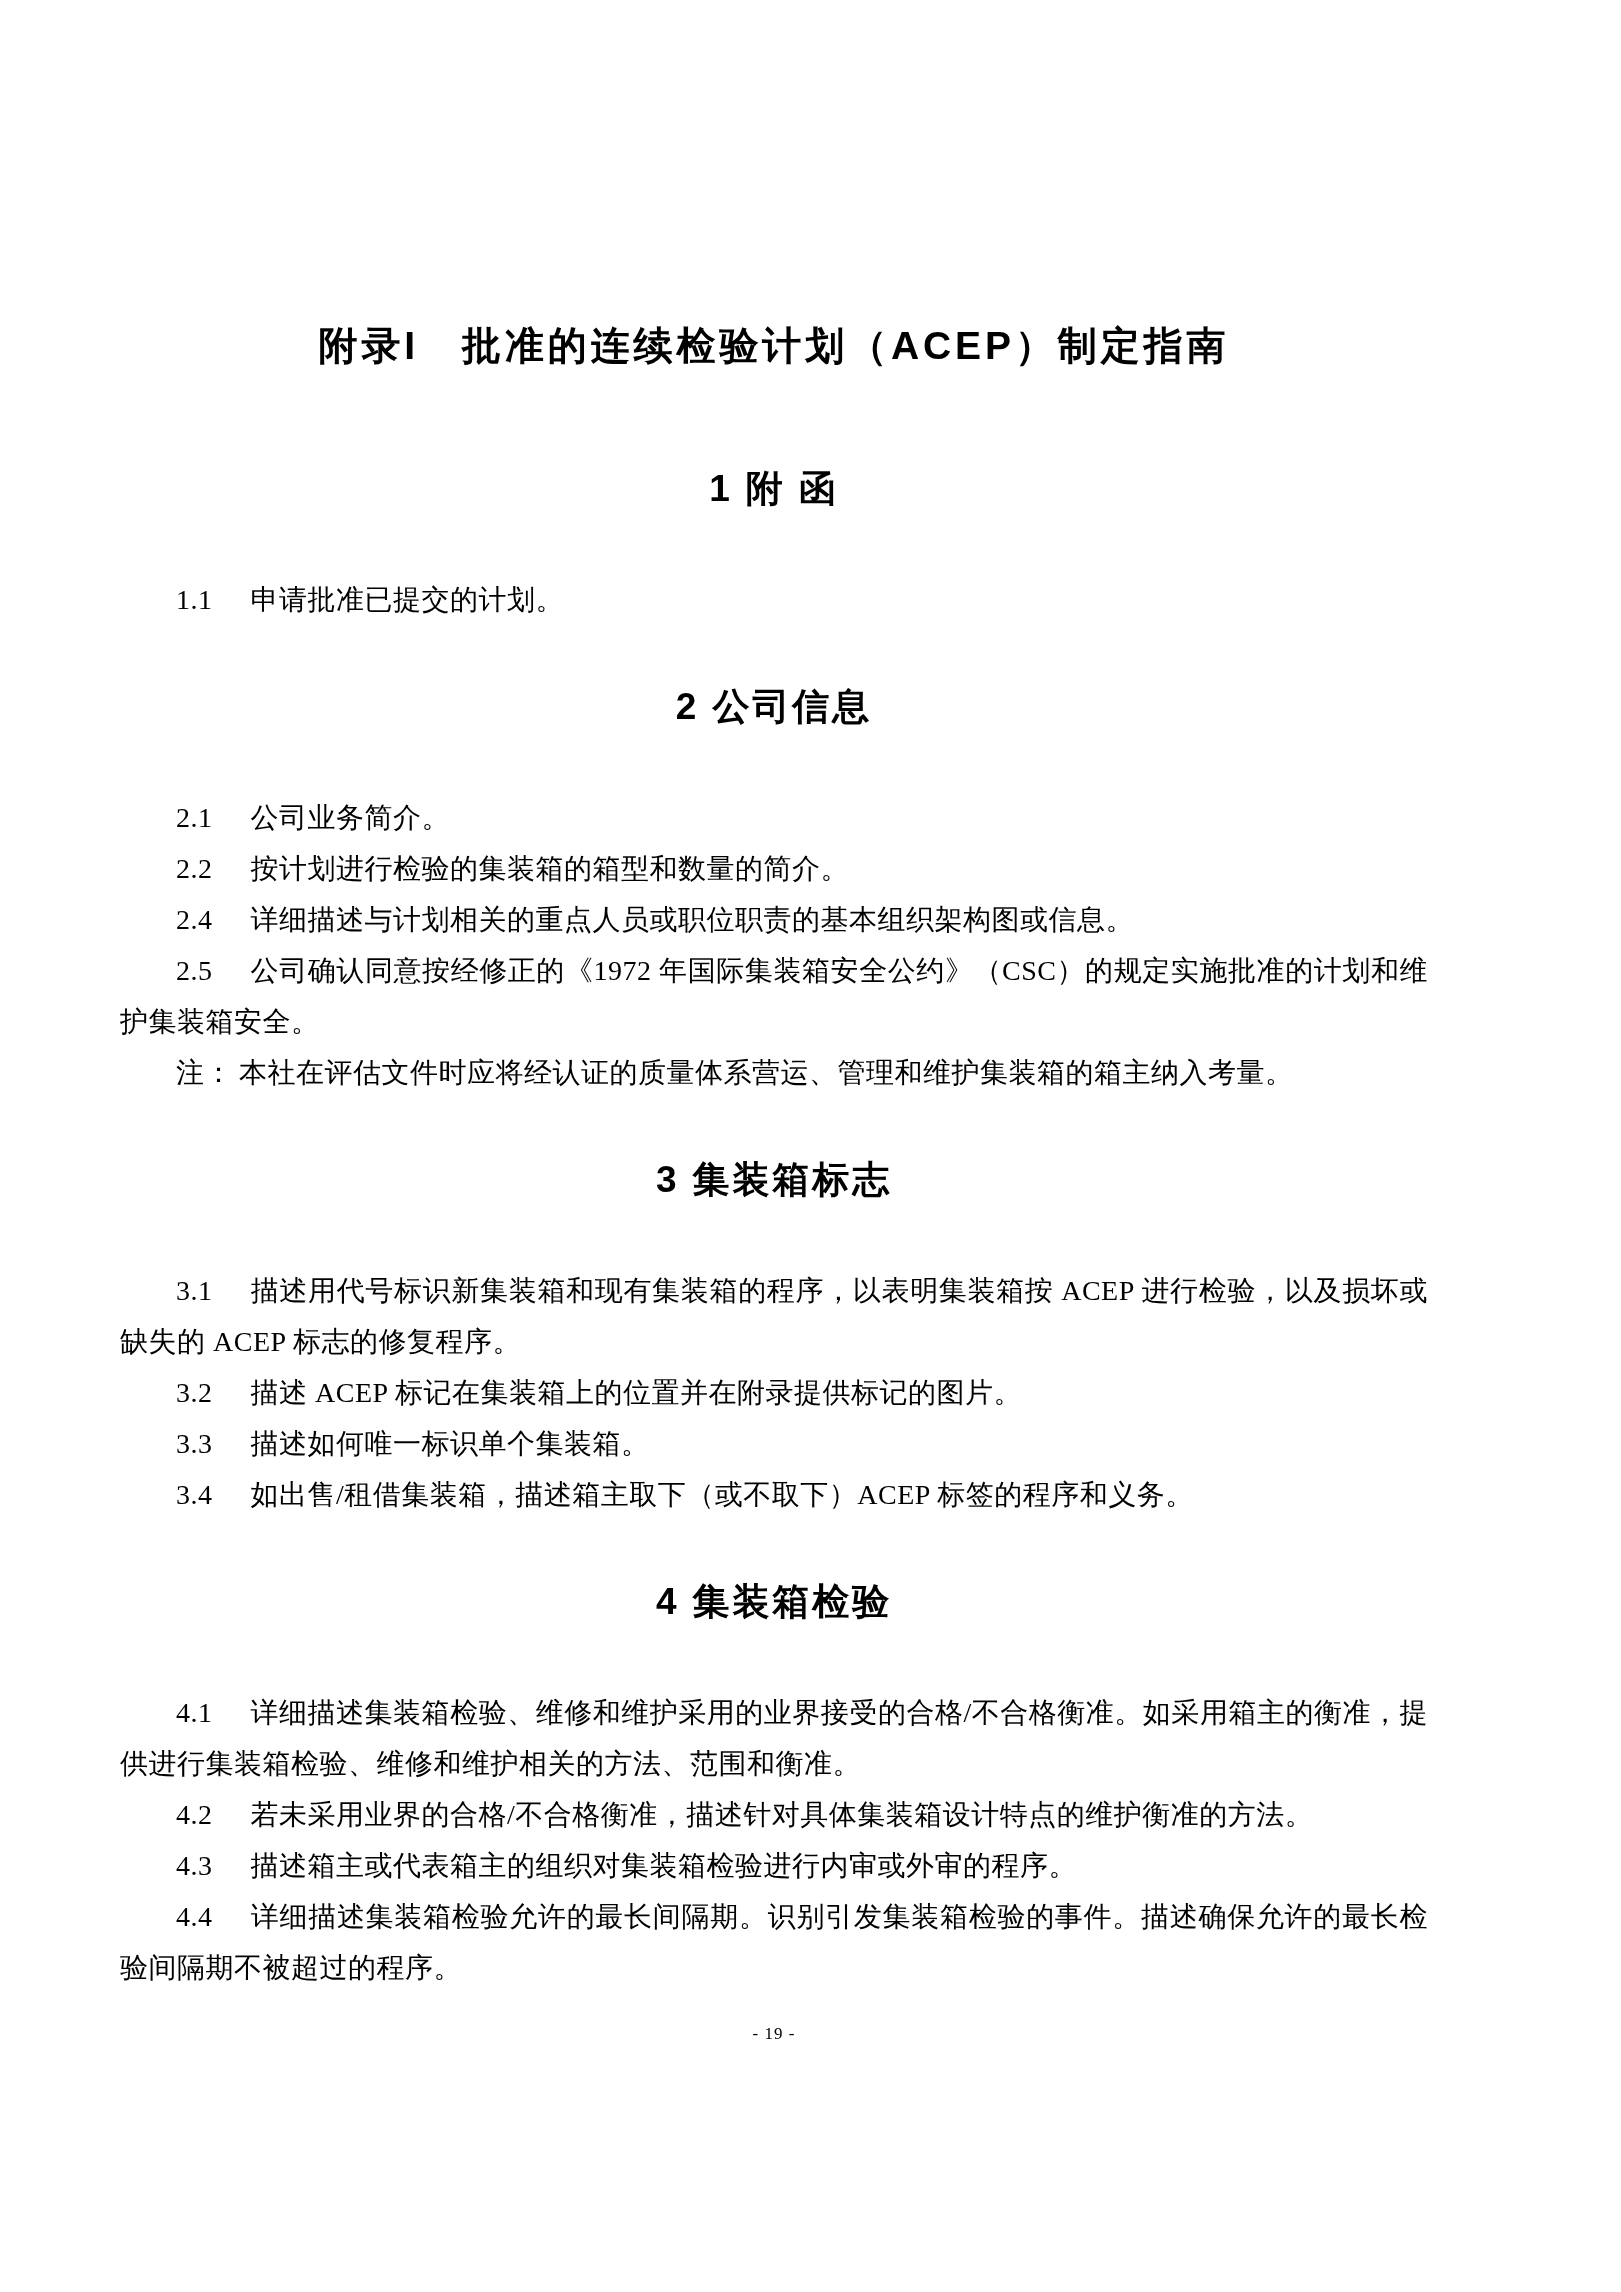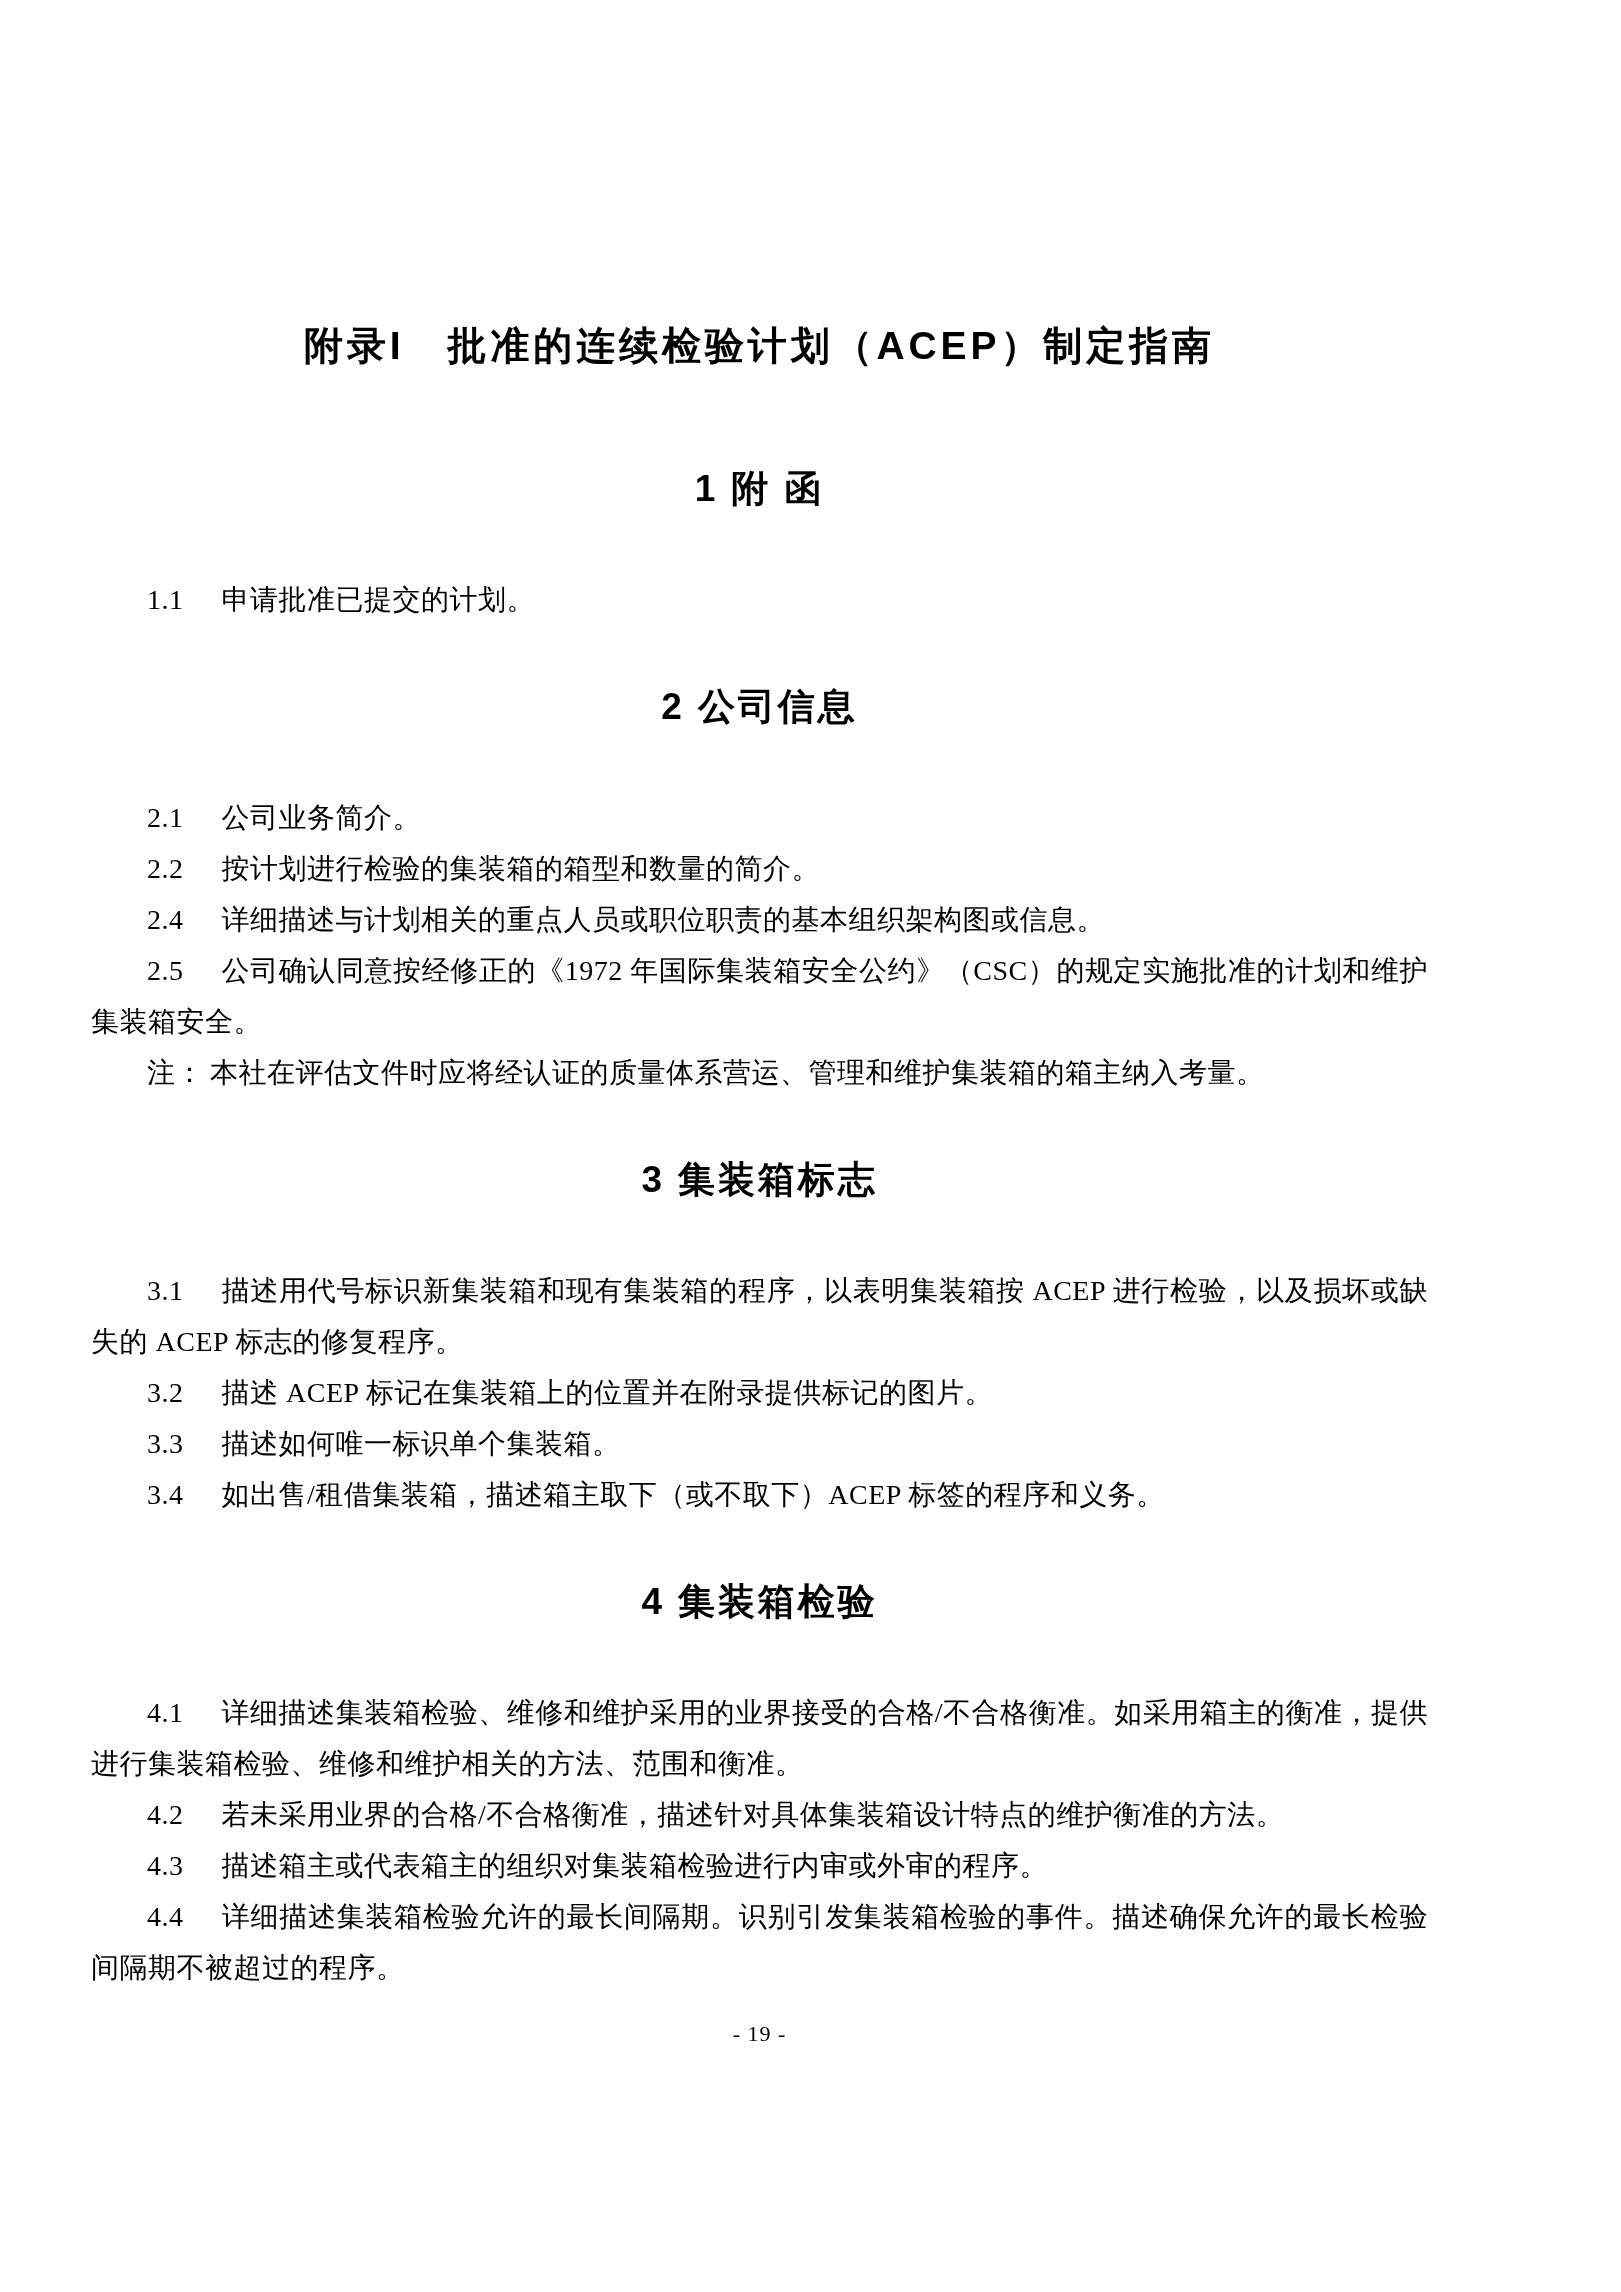--- a/index.html
+++ b/index.html
@@ -5,21 +5,21 @@
   html, body { margin: 0; padding: 0; background: #e8e8e8; }
   .page {
     position: relative;
     width: 1621px;
     height: 2293px;
     margin: 0 auto;
     background: #ffffff;
     color: #000000;
     font-family: "Liberation Serif", "DejaVu Serif", serif;
     box-sizing: border-box;
-    padding: 0 193px 0 91px;
+    padding: 0 193px 0 120px;
     overflow: hidden;
   }
   .doc-title {
     margin: 323px 0 0 0;
     text-align: center;
     font-family: "Liberation Sans", "DejaVu Sans", sans-serif;
     font-weight: bold;
     font-size: 39px;
     line-height: 45px;
     letter-spacing: 3.9px;
@@ -42,21 +42,21 @@
     line-height: 51px;
     text-align: justify;
     text-indent: 56px;
     letter-spacing: 0.5px;
   }
   .item .num { margin-right: 38px; }
   .item.note .num { margin-right: 5.9px; }
   .page-number {
     margin-top: 23.5px;
     text-align: center;
-    font-size: 22px;
+    font-size: 17px;
     line-height: 33px;
     letter-spacing: 1px;
   }
 </style>
 </head>
 <body>
 
 <div class="page">
 
   <h1 class="doc-title">附录I　批准的连续检验计划（ACEP）制定指南</h1>

